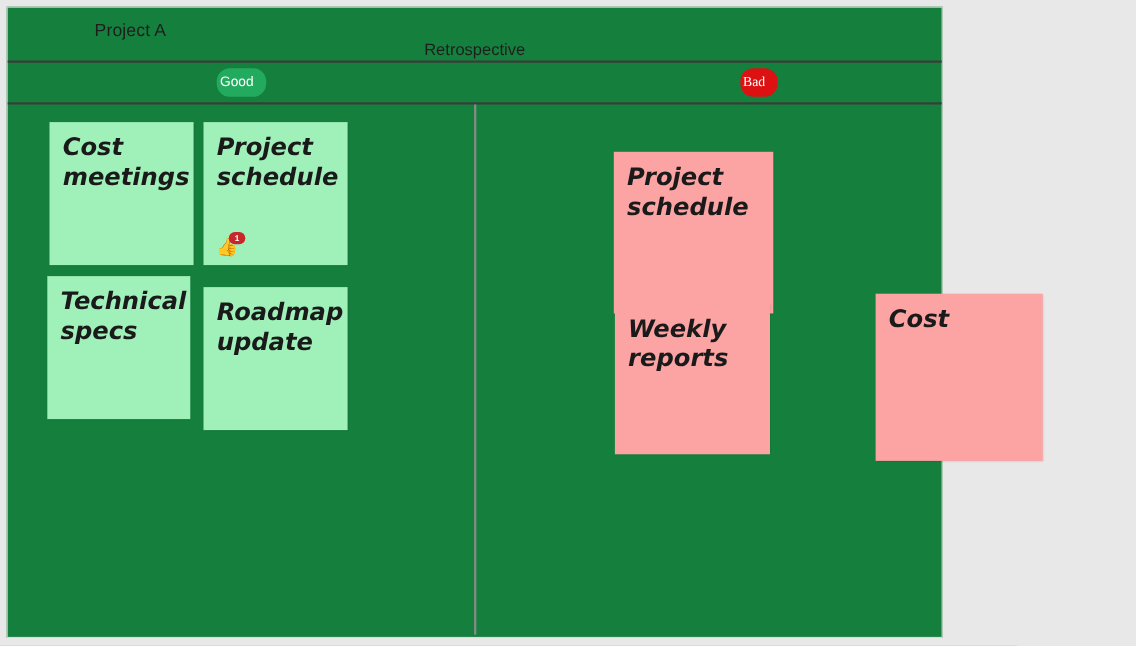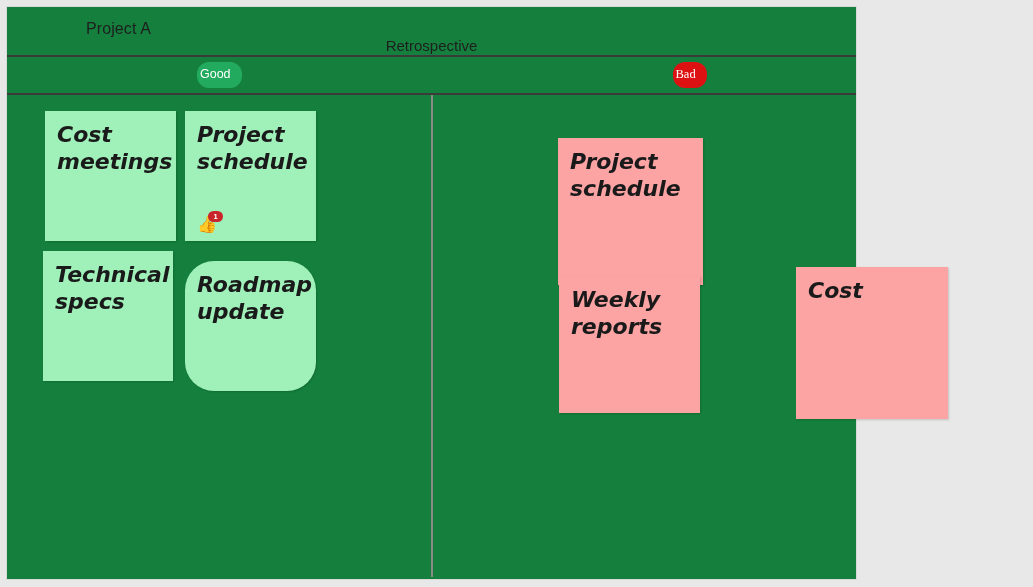--- a/index.html
+++ b/index.html
@@ -191,21 +191,21 @@
         <span class="reaction">
           <span class="thumb">👍</span>
           <span class="count">1</span>
         </span>
       </div>
 
       <div class="note green" style="left:36px; top:156px; width:130px; height:130px;">
         <span class="note-text">Technical specs</span>
       </div>
 
-      <div class="note green" style="left:178px; top:166px; width:131px; height:130px;border-radius:29px;">
+      <div class="note green" style="left:178px; top:166px; width:131px; height:130px;">
         <span class="note-text">Roadmap update</span>
       </div>
 
     </div>
 
     <div class="lane lane-bad">
 
       <div class="note pink" style="left:39px; top:3px; width:145px; height:147px;margin-top:40px;">
         <span class="note-text">Project schedule</span>
       </div>

